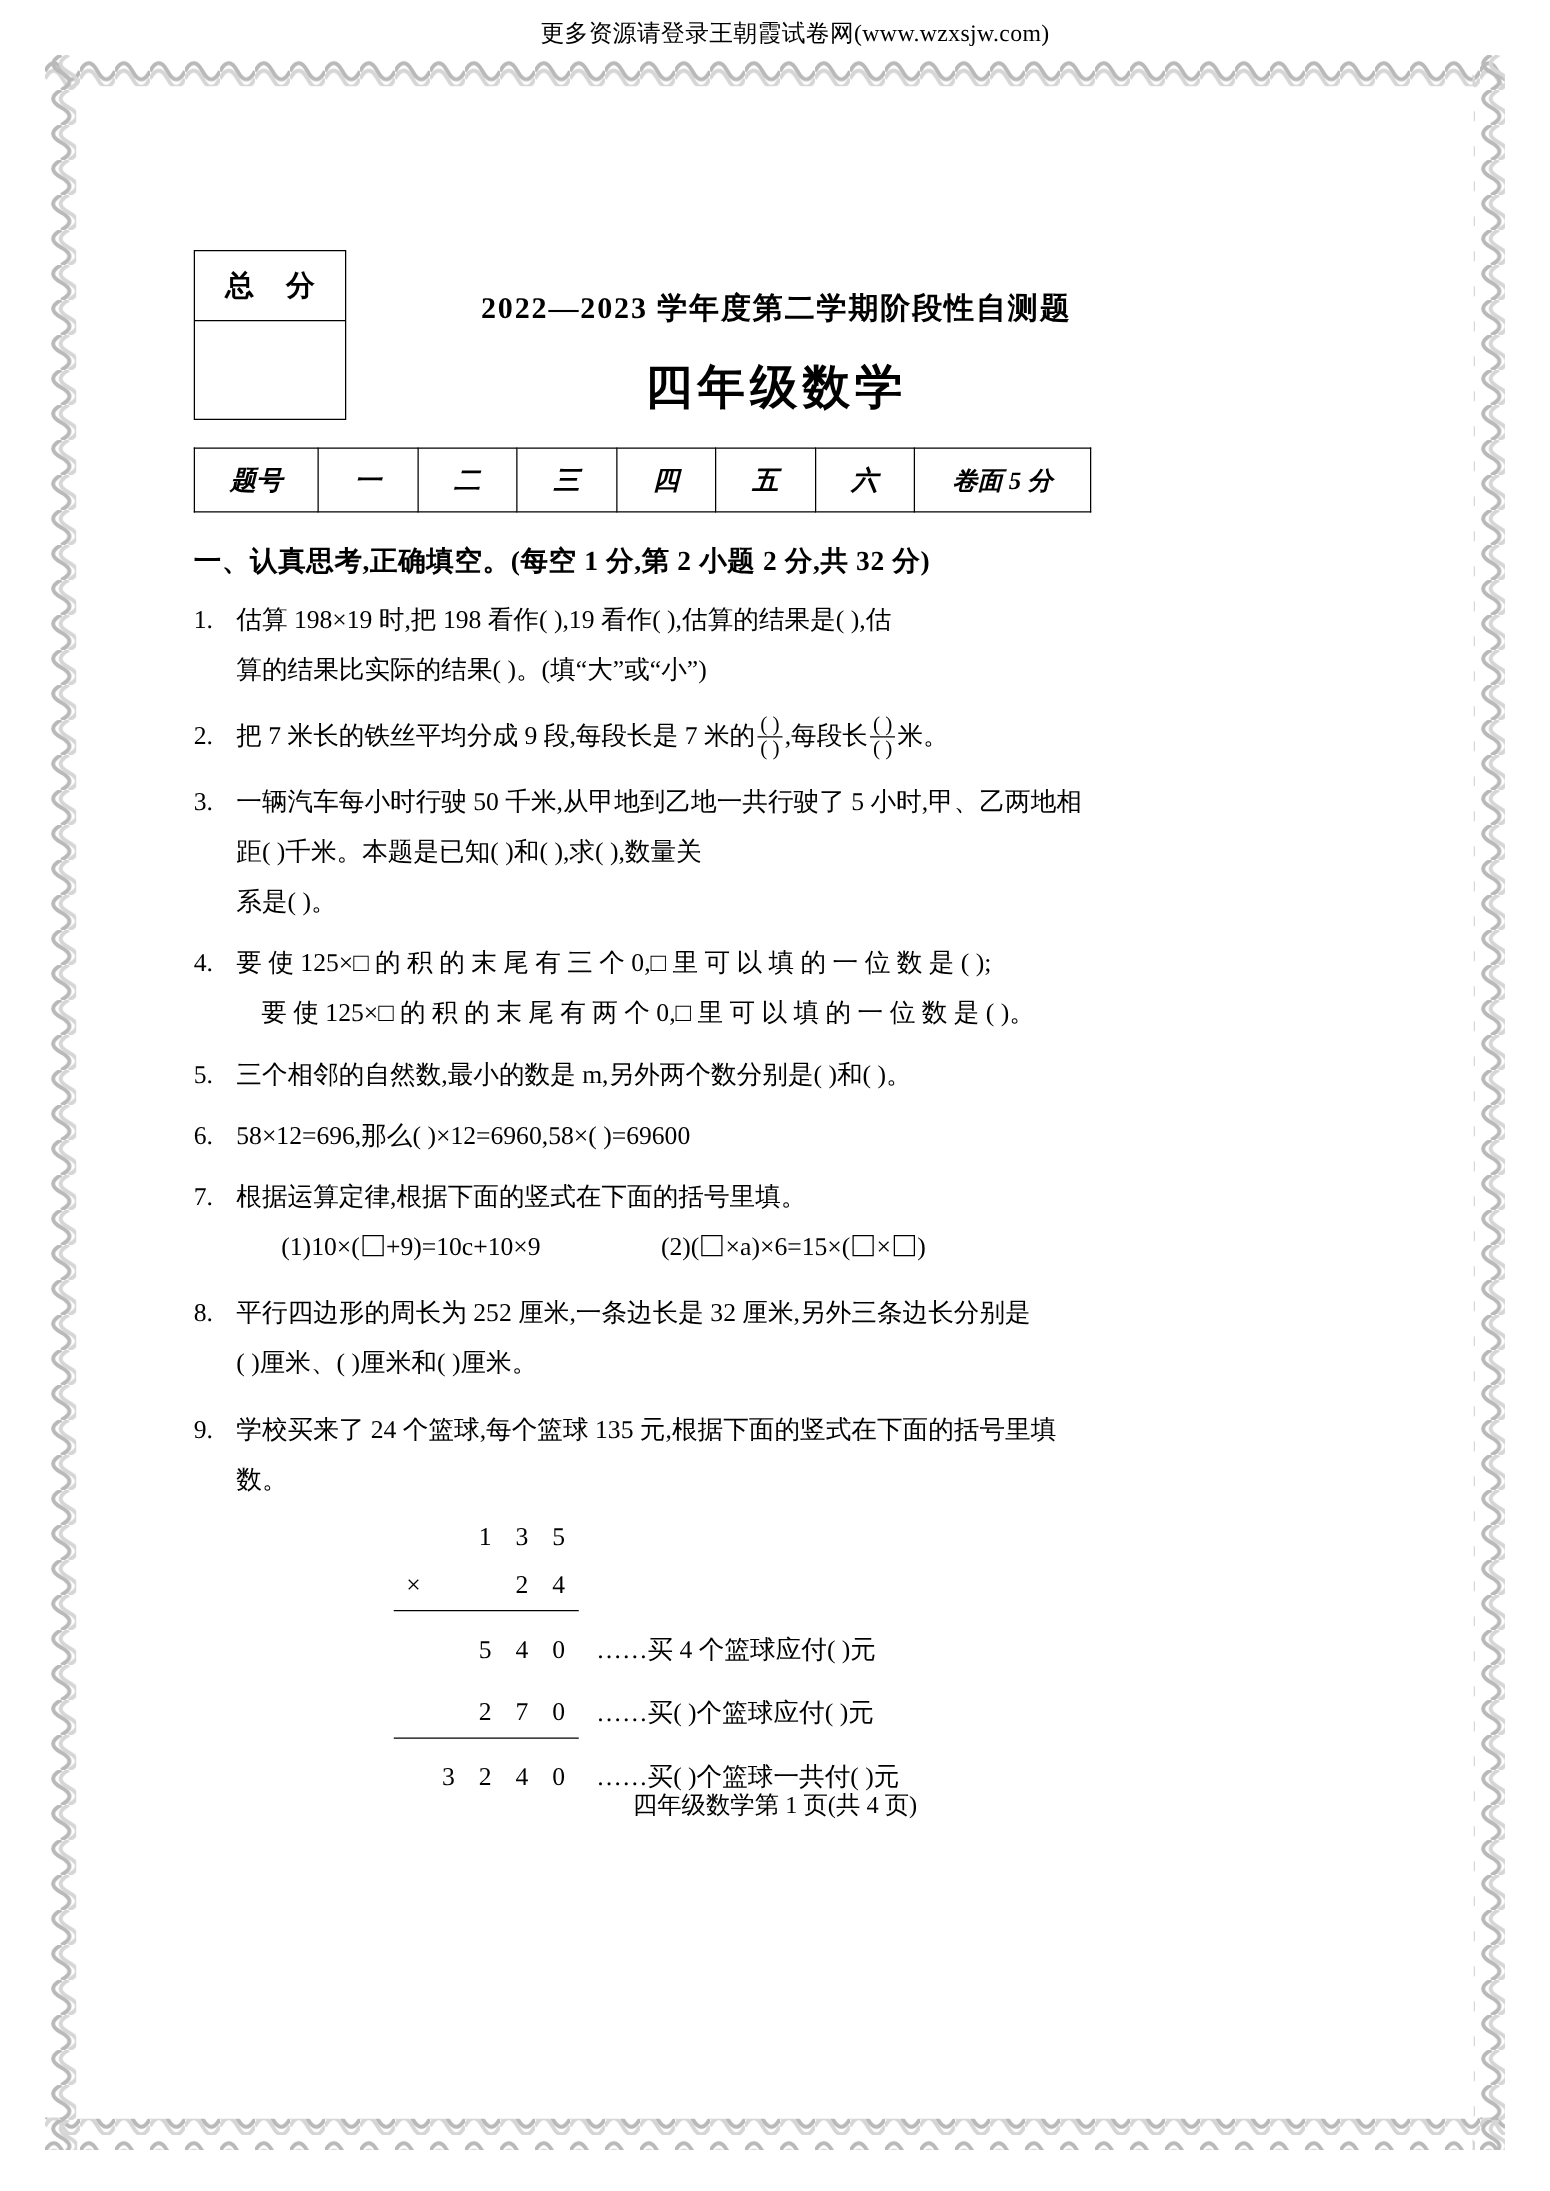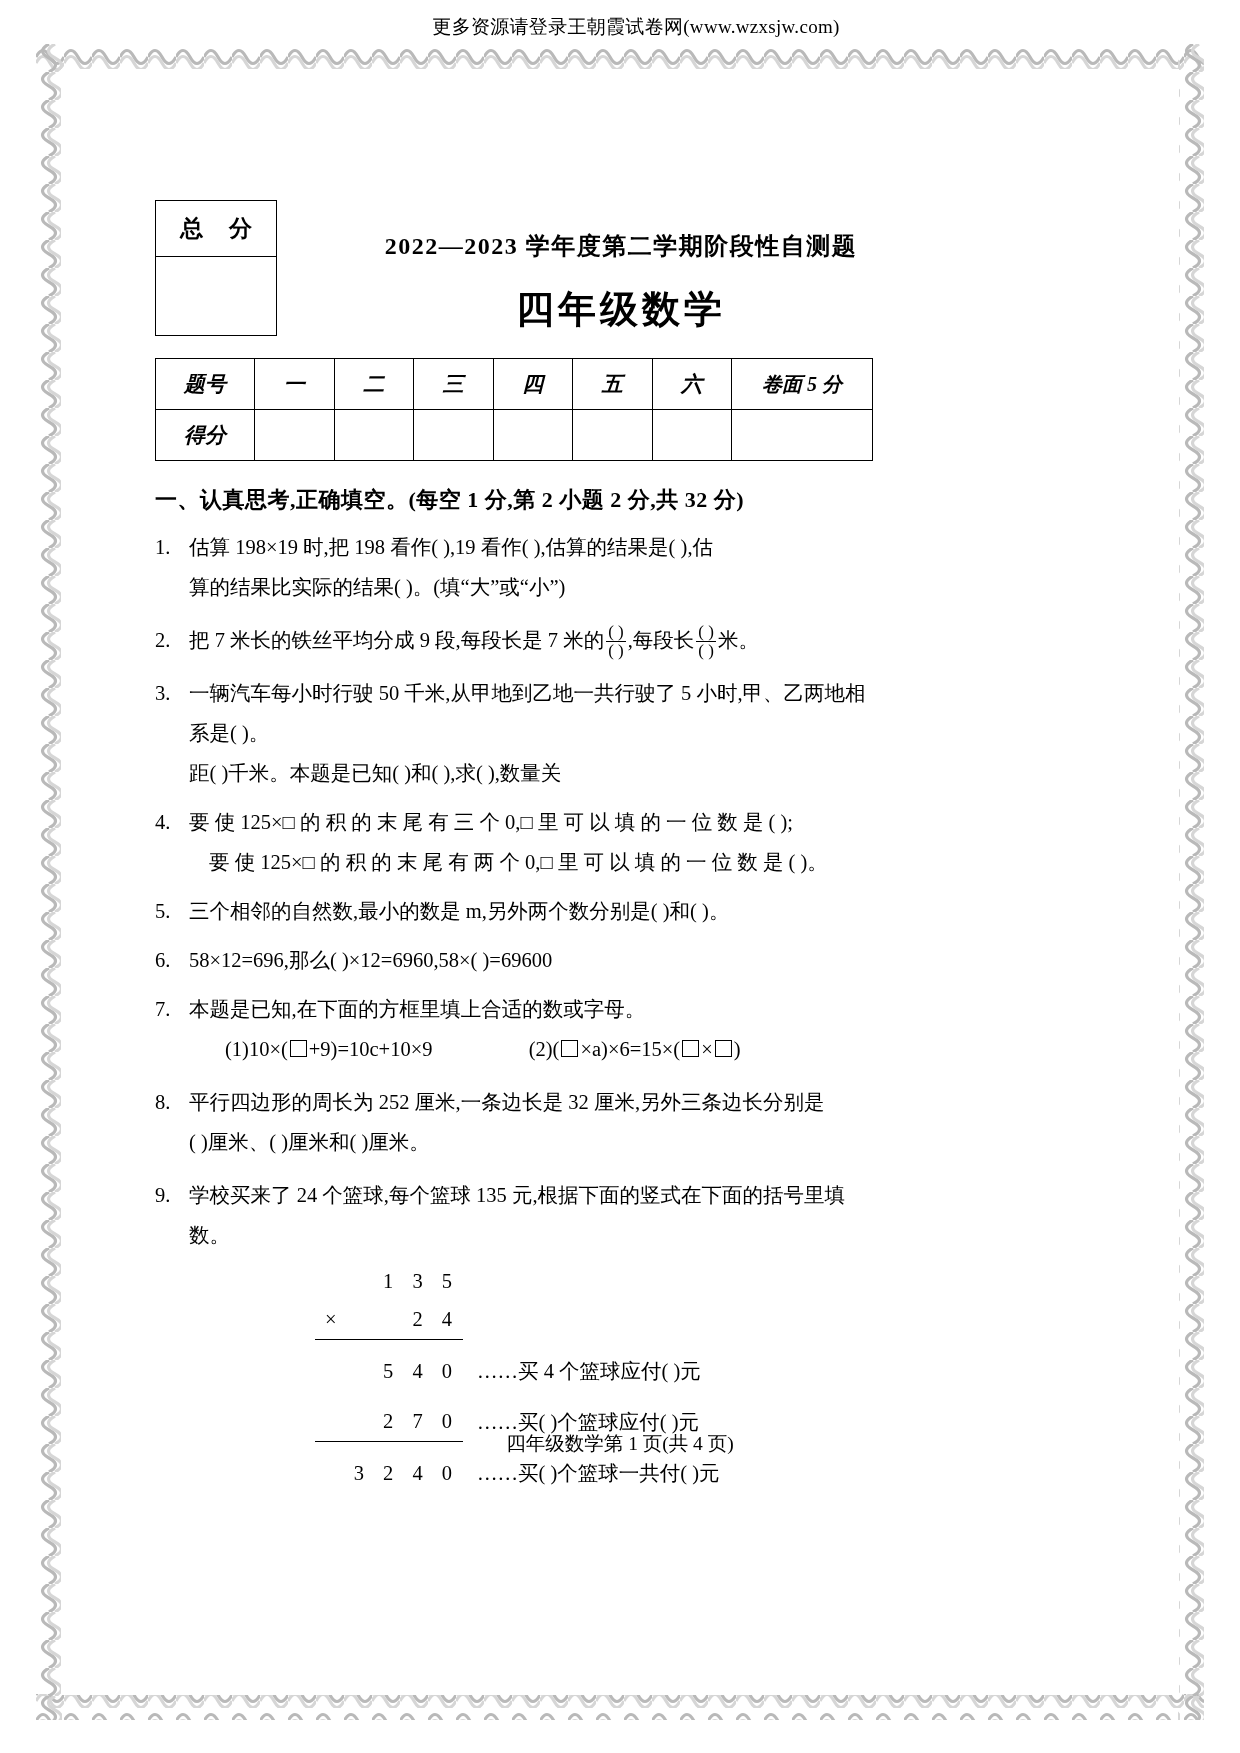--- a/index.html
+++ b/index.html
@@ -254,30 +254,20 @@
           <tr>
         <td class="first">题号</td>
         <td>一</td>
         <td>二</td>
         <td>三</td>
         <td>四</td>
         <td>五</td>
         <td>六</td>
         <td class="last">卷面 5 分</td>
       </tr>
-      <tr>
-        <td class="first">得分</td>
-        <td></td>
-        <td></td>
-        <td></td>
-        <td></td>
-        <td></td>
-        <td></td>
-        <td class="last"></td>
-      </tr>
     </tbody>
       </table>
 
     <div class="sec-title">一、认真思考,正确填空。(每空 1 分,第 2 小题 2 分,共 32 分)</div>
 
     <ol class="qlist">
 
       <li class="q">
         <span class="num">1.</span>
         <span class="sub-line">估算 198×19 时,把 198 看作(        ),19 看作(        ),估算的结果是(        ),估</span>
@@ -285,43 +275,43 @@
       </li>
 
       <li class="q">
         <span class="num">2.</span>
         <span>把 7 米长的铁丝平均分成 9 段,每段长是 7 米的</span><span class="frac"><span class="top">(    )</span><span class="bot">(    )</span></span><span>,每段长</span><span class="frac"><span class="top">(    )</span><span class="bot">(    )</span></span><span>米。</span>
       </li>
 
       <li class="q">
         <span class="num">3.</span>
         <span class="sub-line">一辆汽车每小时行驶 50 千米,从甲地到乙地一共行驶了 5 小时,甲、乙两地相</span>
+        <span class="sub-line">距(        )千米。本题是已知(            )和(            ),求(            ),数量关</span>
         <span class="sub-line">系是(                        )。</span>
-        <span class="sub-line">距(        )千米。本题是已知(            )和(            ),求(            ),数量关</span>
       </li>
 
       <li class="q tight">
         <span class="num">4.</span>
         <span class="sub-line">要 使 125×□ 的 积 的 末 尾 有 三 个 0,□ 里 可 以 填 的 一 位 数 是 (      );</span>
         <span class="sub-line i">要 使 125×□ 的 积 的 末 尾 有 两 个 0,□ 里 可 以 填 的 一 位 数 是 (      )。</span>
       </li>
 
       <li class="q tight">
         <span class="num">5.</span>
         <span class="sub-line">三个相邻的自然数,最小的数是 m,另外两个数分别是(        )和(        )。</span>
       </li>
 
       <li class="q tight">
         <span class="num">6.</span>
         <span class="sub-line">58×12=696,那么(        )×12=6960,58×(        )=69600</span>
       </li>
 
       <li class="q tight">
         <span class="num">7.</span>
-        <span class="sub-line">本题是已知,在下面的方框里填上合适的数或字母。</span>
+        <span class="sub-line">根据运算定律,根据下面的竖式在下面的括号里填。</span>
         <span class="sub-line" style="padding-left:36px;">
           <span>(1)10×(</span><span class="sq"></span><span>+9)=10c+10×9</span>
           <span style="display:inline-block;width:86px;"></span>
           <span>(2)(</span><span class="sq"></span><span>×a)×6=15×(</span><span class="sq"></span><span>×</span><span class="sq"></span><span>)</span>
         </span>
       </li>
 
       <li class="q">
         <span class="num">8.</span>
         <span class="sub-line">平行四边形的周长为 252 厘米,一条边长是 32 厘米,另外三条边长分别是</span>

